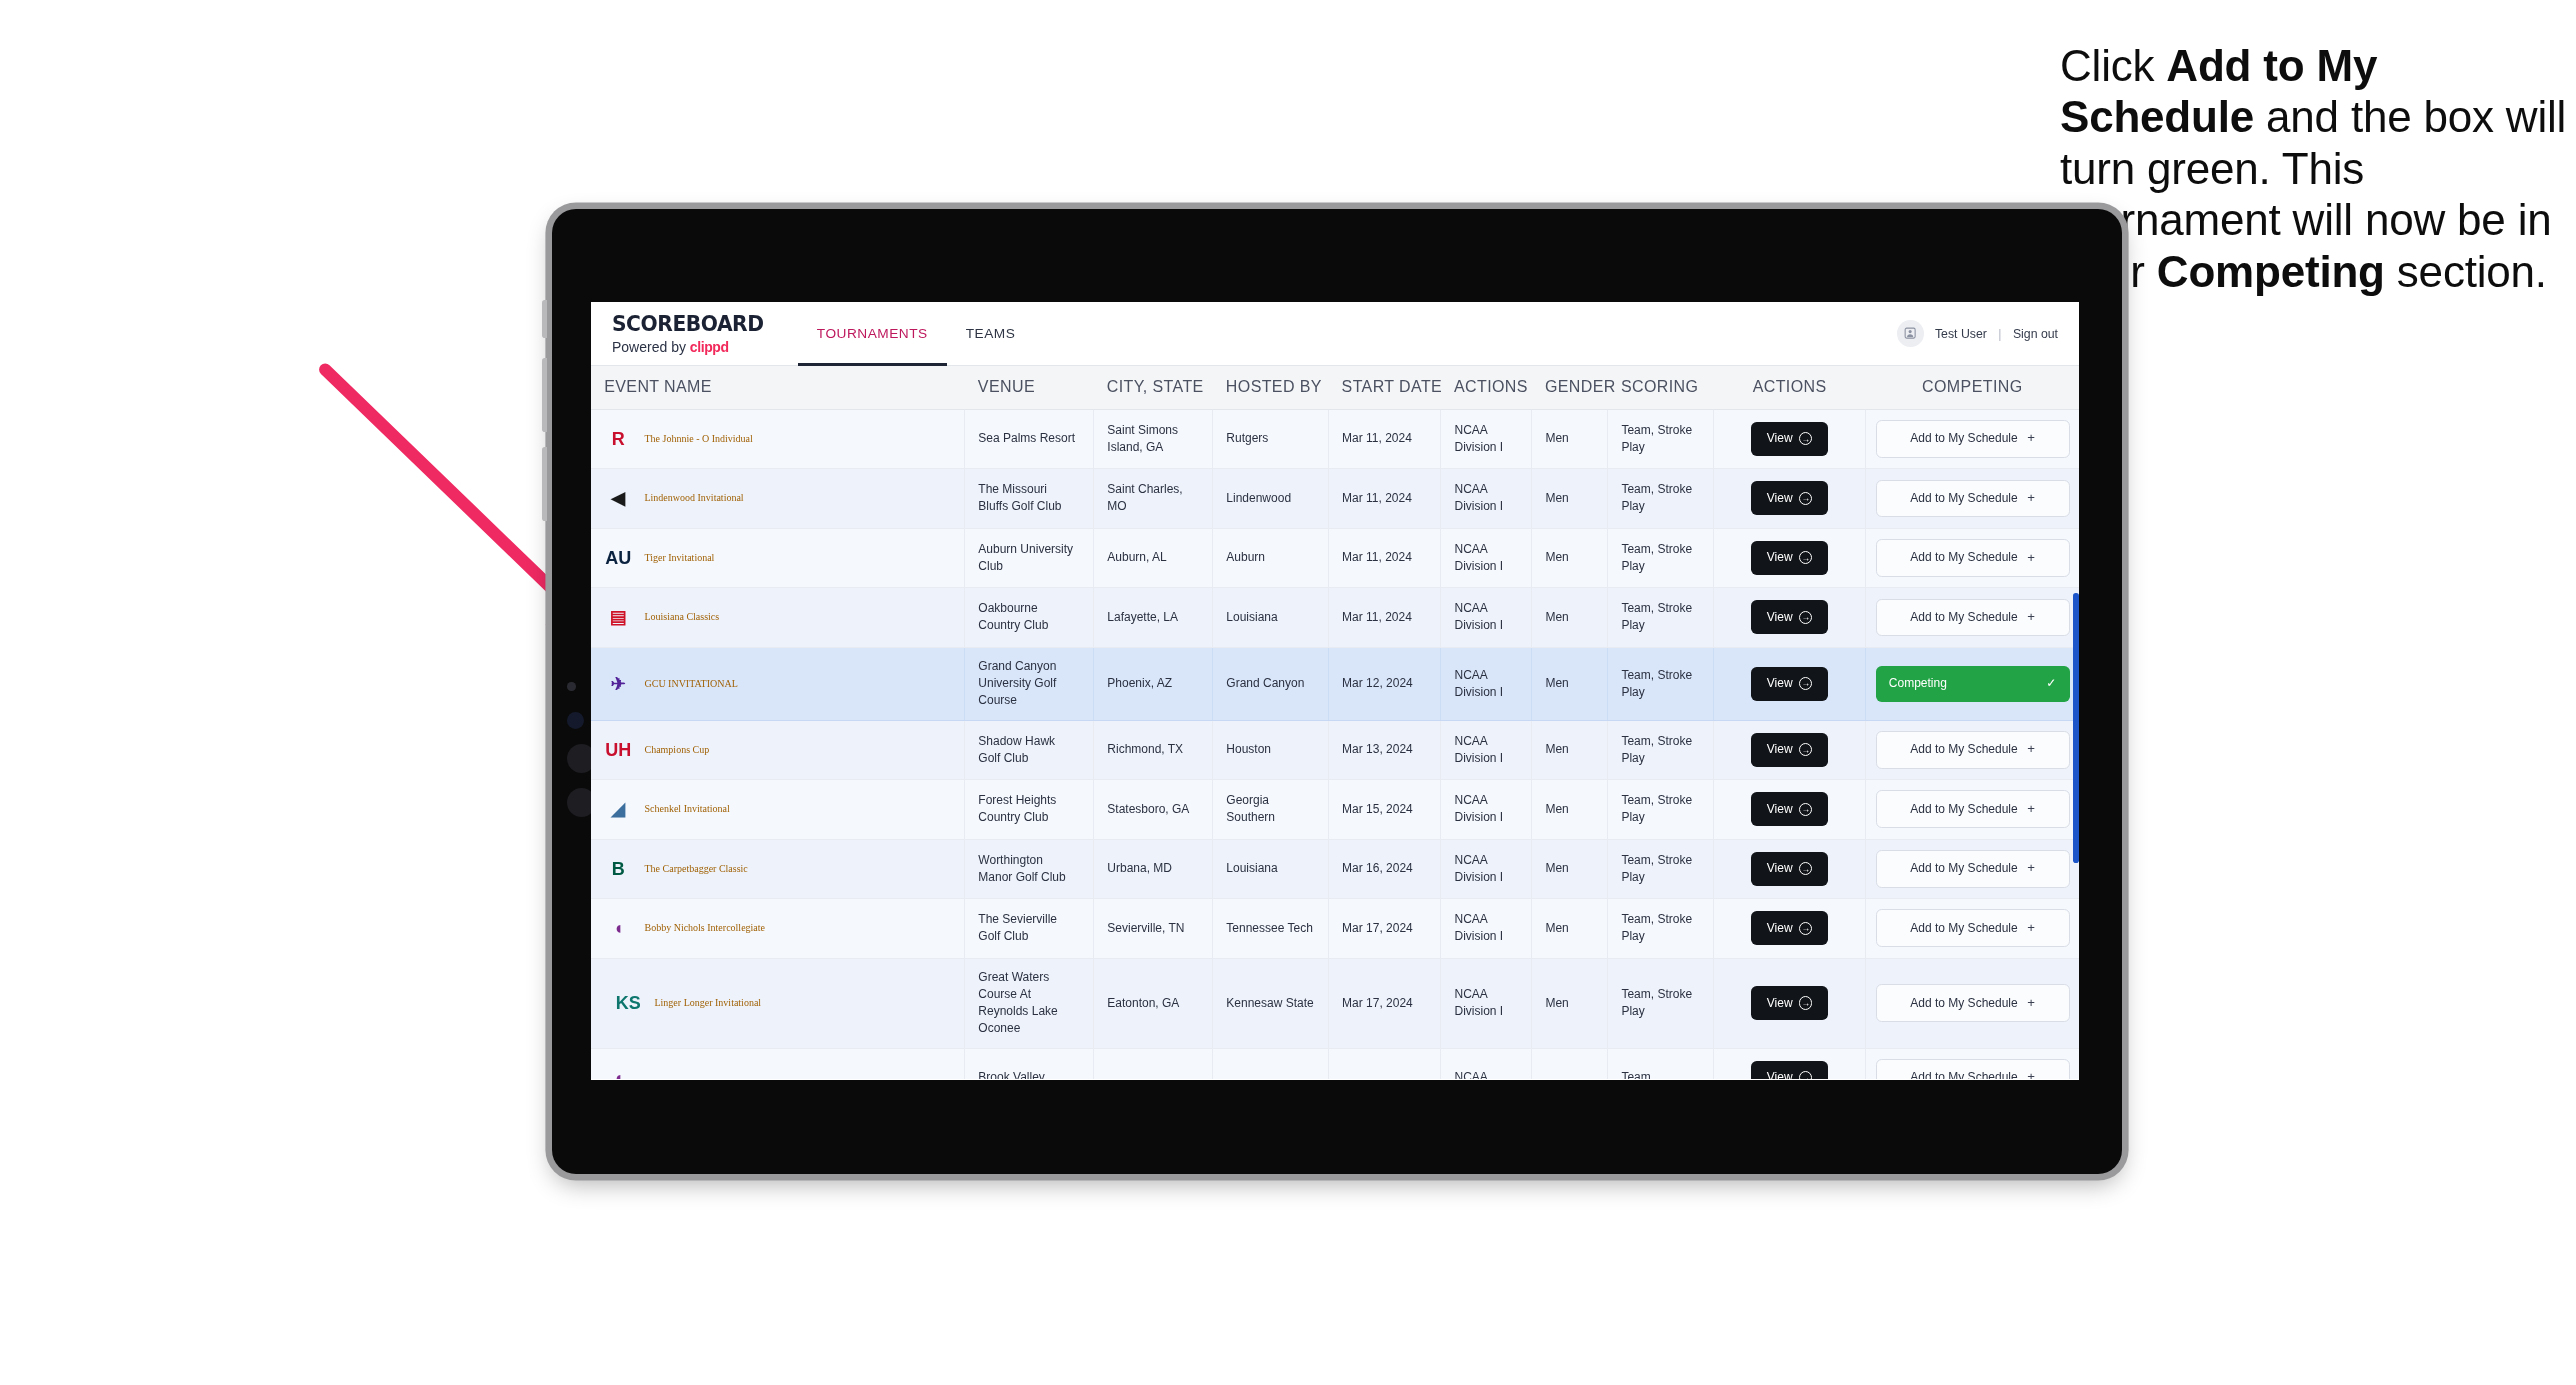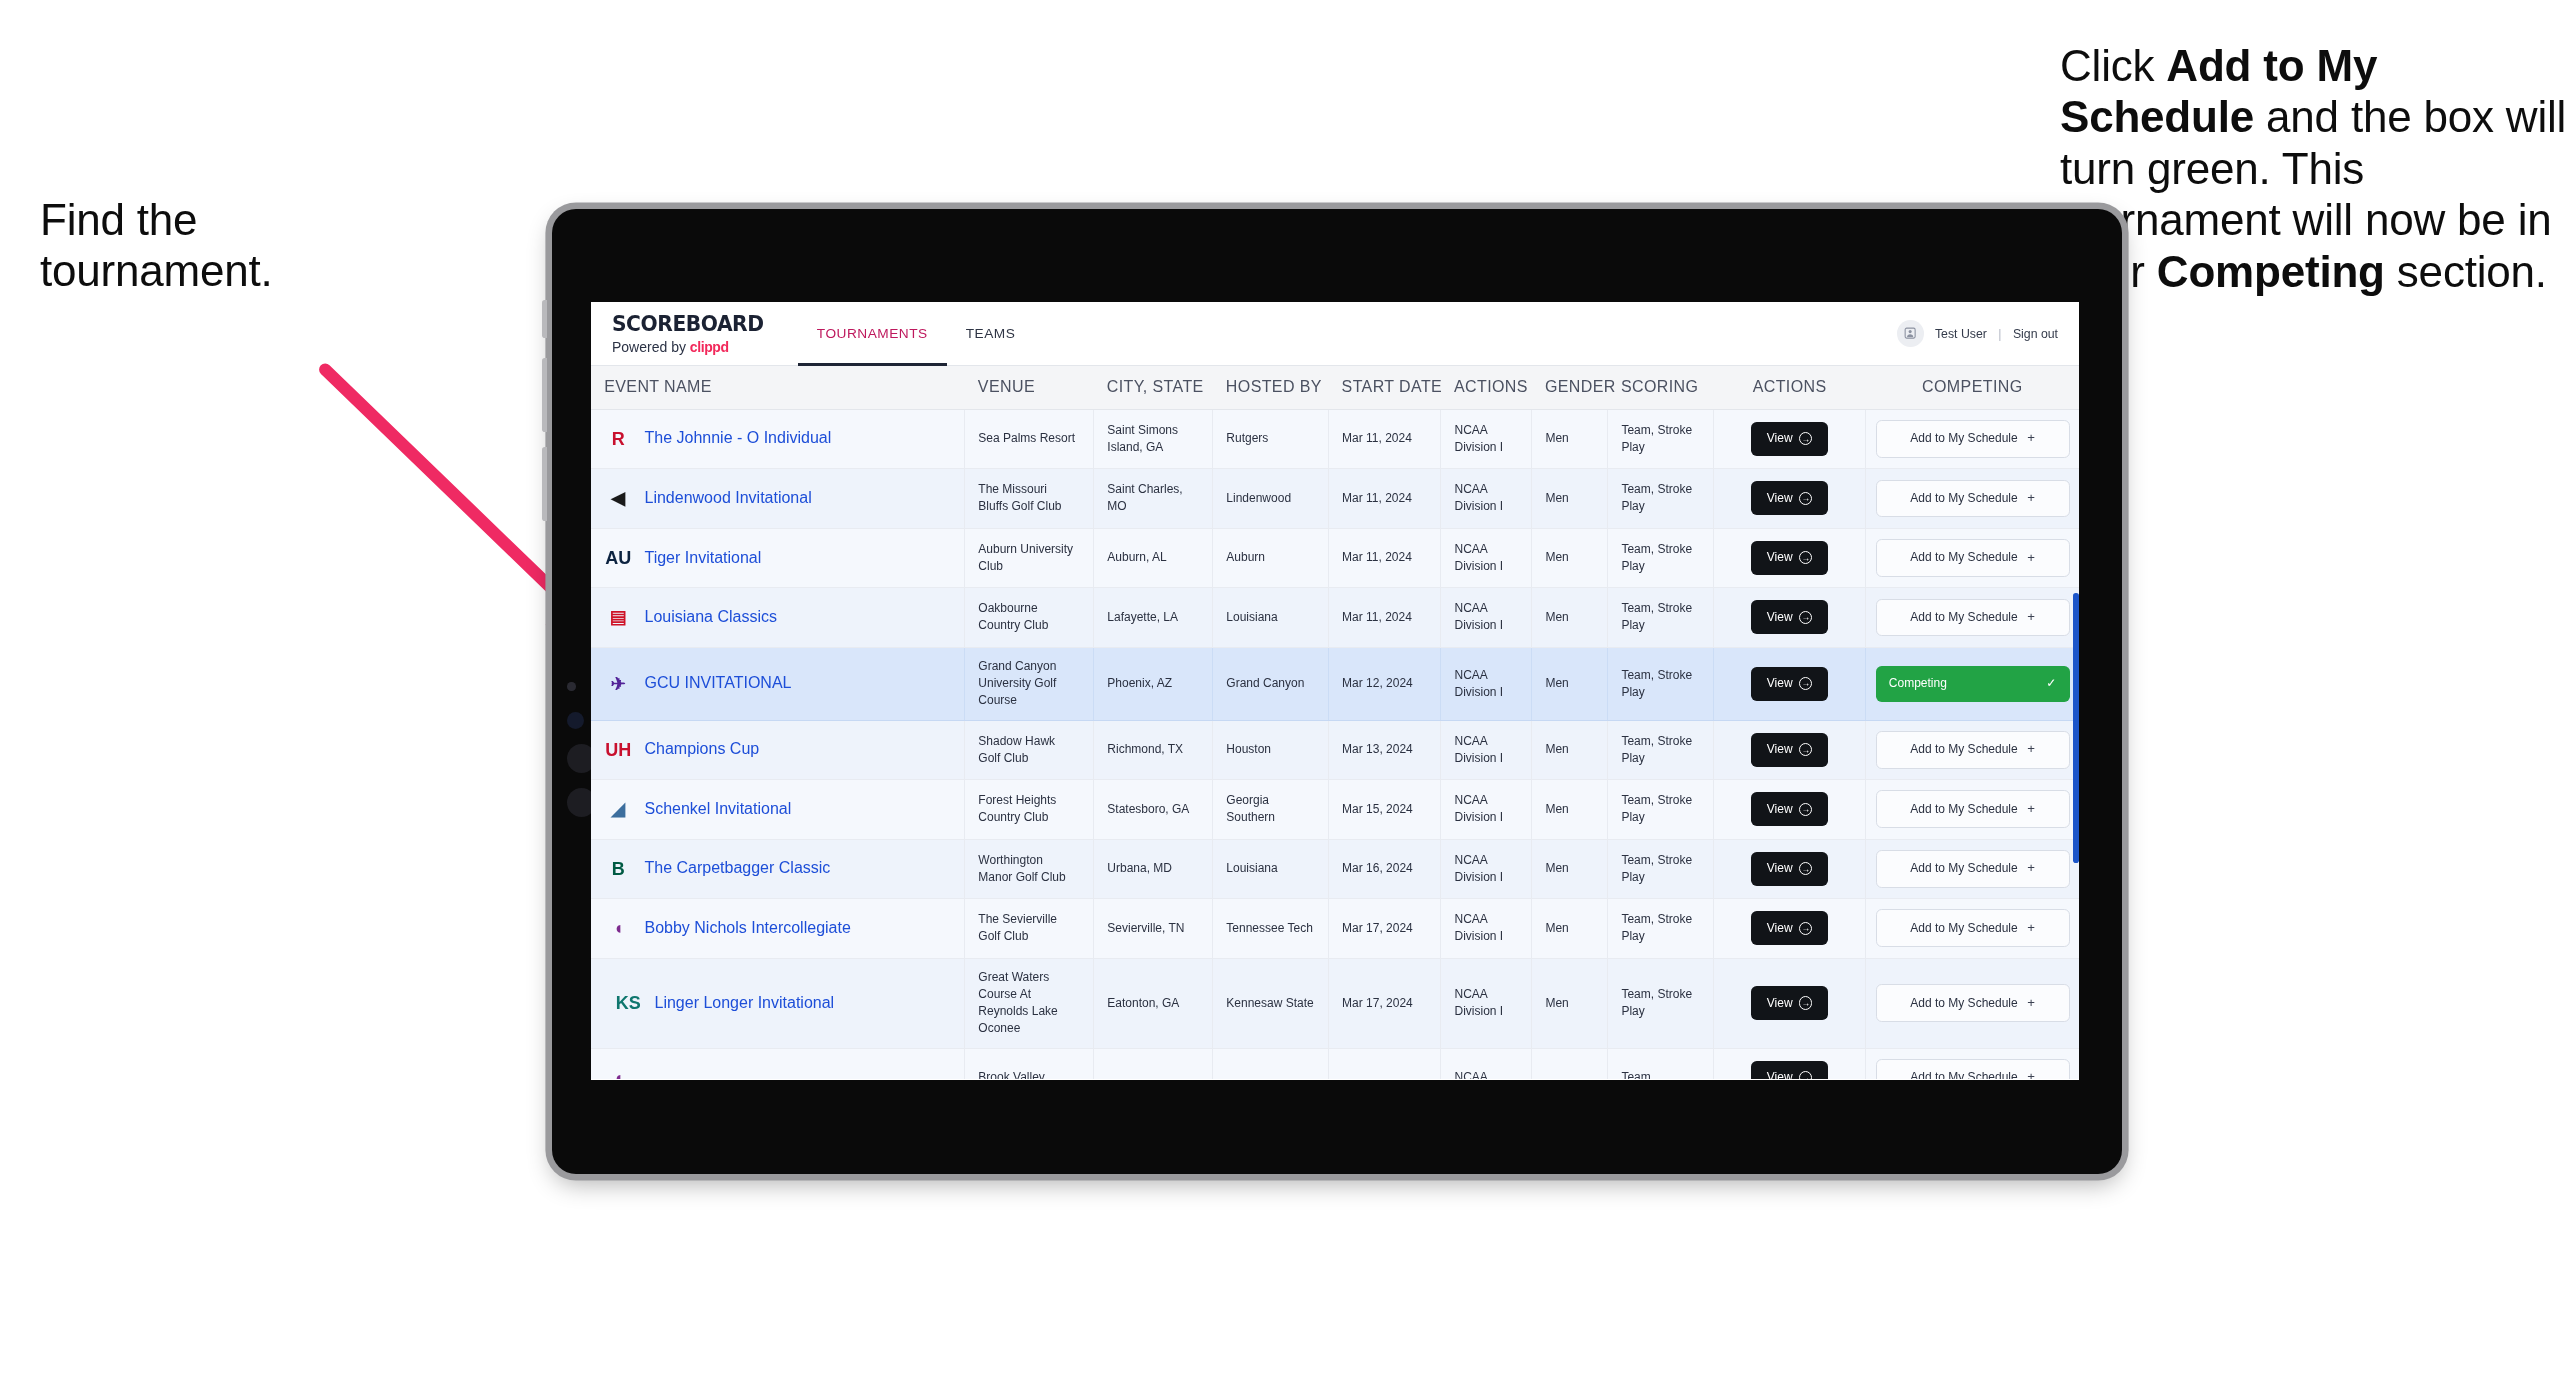--- a/index.html
+++ b/index.html
@@ -127,21 +127,21 @@
   tbody tr.alt { background: #eef3fb; }
   tbody tr.highlight { background: #d9e6fa; }
   tbody tr.highlight td { border-bottom-color: #c6d8f3; border-right-color: #cbdcf5; }
 
   .ev { display: flex; align-items: center; gap: 12.3px; }
   .logo {
     width: 28px; height: 28px; flex: 0 0 28px;
     display: flex; align-items: center; justify-content: center;
     font-weight: 700; font-size: 18px; line-height: 1;
   }
-  .ev-name { font-size: 16px; color: #1d4ed8; }
+  .ev-name { font-size: 10px; color: #a16207; font-family: Liberation Serif, serif; }
 
   .btn-view {
     display: inline-flex; align-items: center; justify-content: center; gap: 6.6px;
     background: #111418; color: #fff;
     font-size: 12px; border-radius: 5.7px;
     padding: 8.5px 16px; cursor: pointer; white-space: nowrap;
   }
   .btn-view .circ {
     width: 13.2px; height: 13.2px; border-radius: 50%;
     border: 1.2px solid #fff; display: inline-flex;
@@ -168,22 +168,20 @@
   #scroll-ind {
     position: absolute; right: 0; top: 227px;
     width: 5.7px; height: 270px; background: #1b55c9; border-radius: 2.8px;
   }
 </style>
 </head>
 <body>
 
 <div id="stage">
 
-  <div id="annot-left" class="annot">Find the
-tournament.</div>
 
   <svg id="arrow-left" class="arrow" viewBox="0 0 350 340">
     <line x1="14" y1="30" x2="283" y2="290" stroke="#ef2a63" stroke-width="13" stroke-linecap="round"></line>
     <polygon points="318,318 247,300 279,256" fill="#ef2a63"></polygon>
   </svg>
 
   <div id="annot-right" class="annot"><span>Click </span><b>Add to My Schedule</b><span> and the box will turn green. This tournament will now be in your </span><b>Competing</b><span> section.</span></div>
 
   <svg id="arrow-right" class="arrow" viewBox="0 0 260 190">
     <line x1="248" y1="18" x2="75" y2="150" stroke="#ef2a63" stroke-width="13" stroke-linecap="round"></line>

